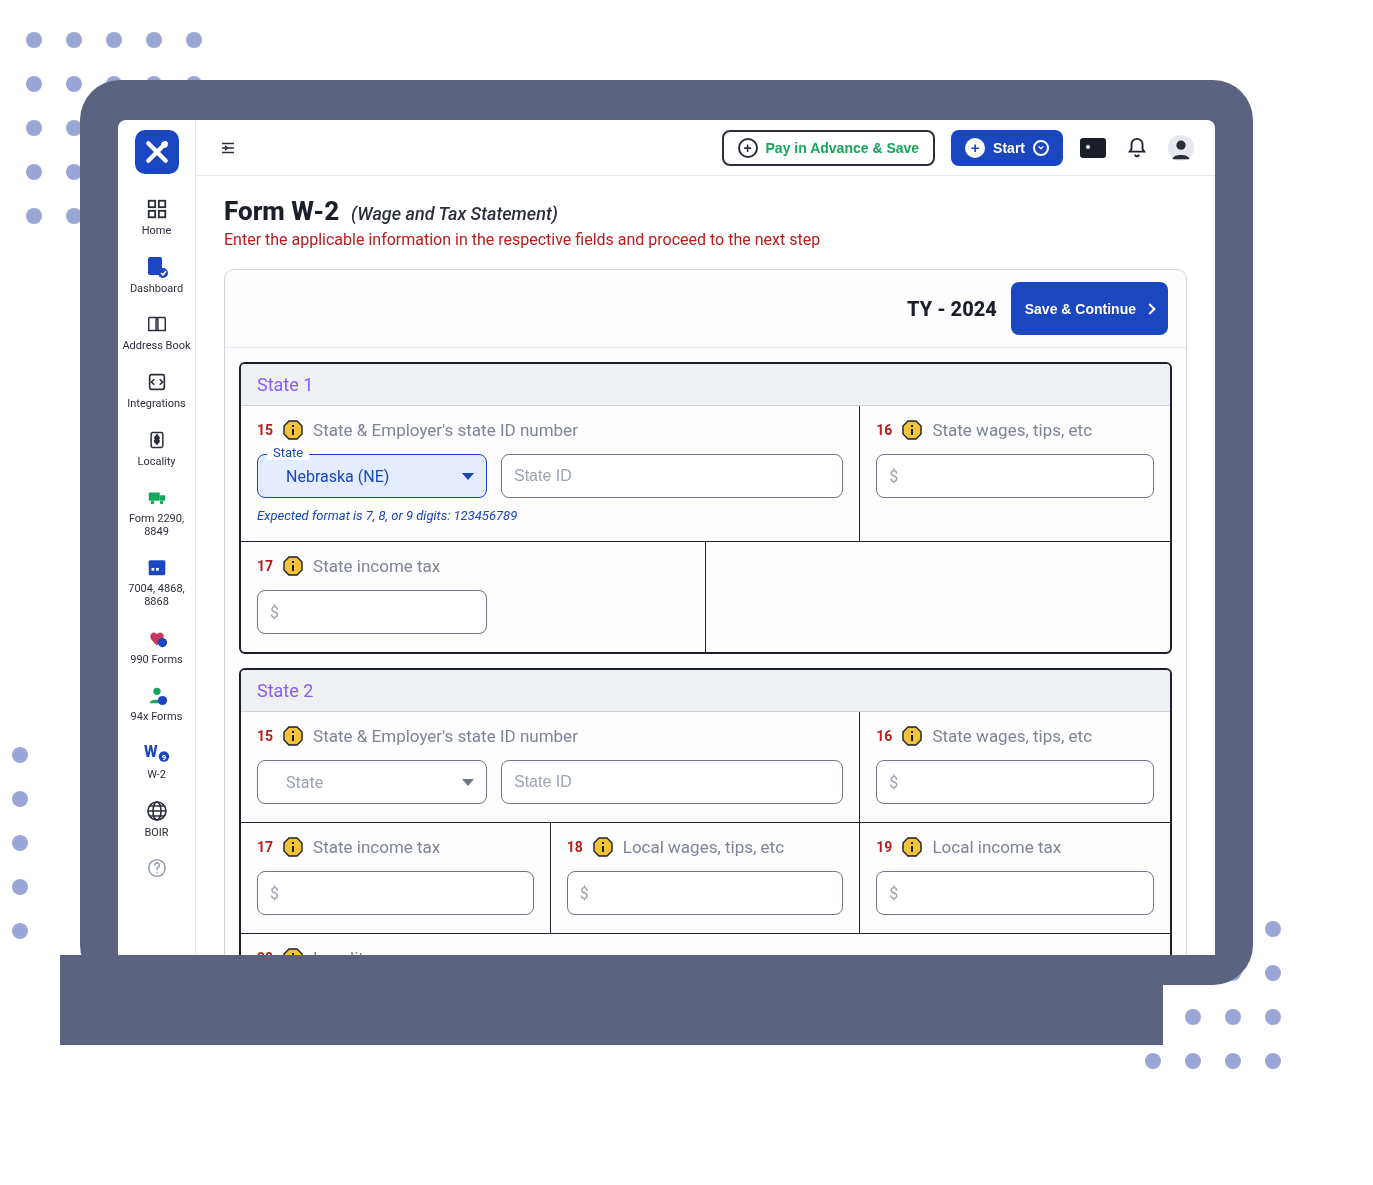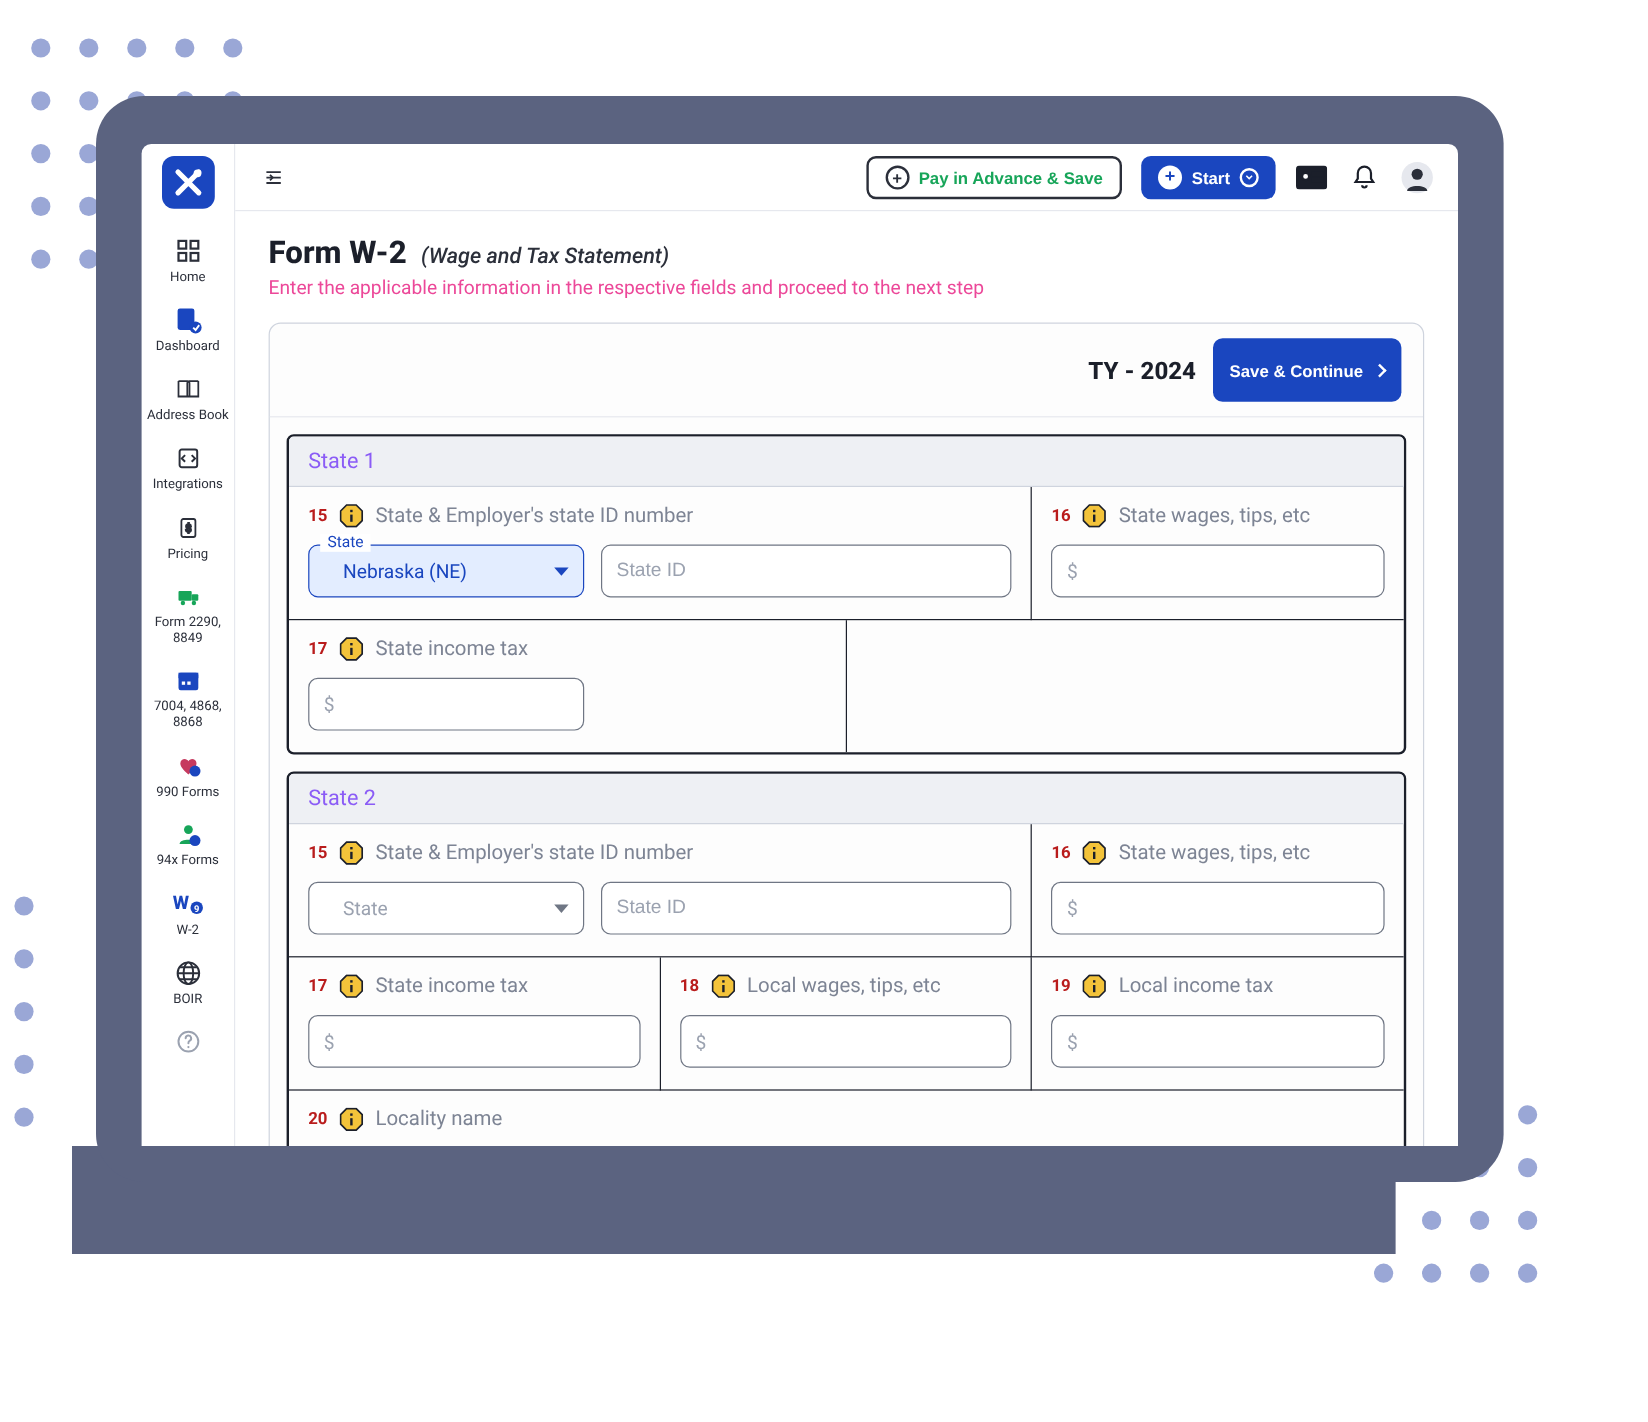--- a/index.html
+++ b/index.html
@@ -105,21 +105,21 @@
   .btn-outline-green { border:2px solid #2b2f3a; color:#17a559; background:#fff; }
   .btn-primary { background:#1a46bf; color:#fff; border:none; }
   .icon-circ { width:20px;height:20px;border-radius:50%;border:2px solid currentColor;display:flex;align-items:center;justify-content:center;font-size:14px;line-height:1;}
   .icon-plus-white { width:20px;height:20px;border-radius:50%;background:#fff;color:#1a46bf;display:flex;align-items:center;justify-content:center;font-weight:900;font-size:15px;}
   .chev-down-sm { width:16px;height:16px;border-radius:50%;border:2px solid #fff;display:flex;align-items:center;justify-content:center;}
   .top-icon { width:28px;height:28px;display:flex;align-items:center;justify-content:center;color:#2b2f3a;cursor:pointer;}
 
   .content { padding: 20px 28px 0 28px; overflow:auto; flex:1; }
   .page-title { font-size: 26px; font-weight:800; color:#1b1f2a; display:inline;}
   .page-title-sub { font-style:italic; font-weight:500; font-size:18px; color:#2b2f3a; margin-left:8px;}
-  .page-desc { color:#ec4899; margin-top:4px; font-size:16px; }
+  .page-desc { color:#b91c1c; margin-top:4px; font-size:16px; }
 
   .card {
     margin-top: 20px;
     border: 1px solid #cfd4de;
     border-radius: 10px;
     background:#fdfdfd;
   }
   .card-hdr {
     display:flex;align-items:center;gap:14px;
     padding: 12px 18px;
@@ -264,21 +264,21 @@
         <span>Integrations</span>
       </div>
 
       <div class="nav-item">
         <span class="icon-slot">
           <svg width="20" height="22" viewBox="0 0 24 24" fill="none" stroke="#2b2f3a" stroke-width="1.8">
               <rect x="5" y="3" width="14" height="18" rx="2"></rect>
               <text x="12" y="16" text-anchor="middle" font-size="11" fill="#2b2f3a" font-weight="700">$</text>
             </svg>
         </span>
-        <span>Pricing</span>
+        <span>Locality</span>
       </div>
 
       <div class="nav-item green">
         <span class="icon-slot">
           <svg width="24" height="22" viewBox="0 0 24 24" fill="#17a559">
               <rect x="3" y="7" width="12" height="9" rx="1"></rect>
               <rect x="15" y="10" width="6" height="6" rx="1"></rect>
               <circle cx="7" cy="18" r="2" fill="#17a559"></circle>
               <circle cx="17" cy="18" r="2" fill="#17a559"></circle>
             </svg>
@@ -434,20 +434,21 @@
                     <span class="floating">State</span>
                     <div class="select active">
                       <span>Nebraska (NE)</span>
                       <span class="caret"></span>
                     </div>
                   </div>
                   <div class="text-input">
                     <input type="text" placeholder="State ID" style="">
                   </div>
                 </div>
+                <div class="hint">Expected format is 7, 8, or 9 digits: 123456789</div>
               </div>
               <div class="cell">
                 <div class="field-label">
                   <span class="boxnum">16</span>
                   <span class="info">
                       <svg width="20" height="20" viewBox="0 0 20 20">
                         <polygon points="6,1 14,1 19,6 19,14 14,19 6,19 1,14 1,6" fill="#f3c33a" stroke="#1b1f2a" stroke-width="1.4"></polygon>
                         <rect x="9" y="5" width="2" height="2" fill="#1b1f2a"></rect>
                         <rect x="9" y="9" width="2" height="6" fill="#1b1f2a"></rect>
                       </svg>

